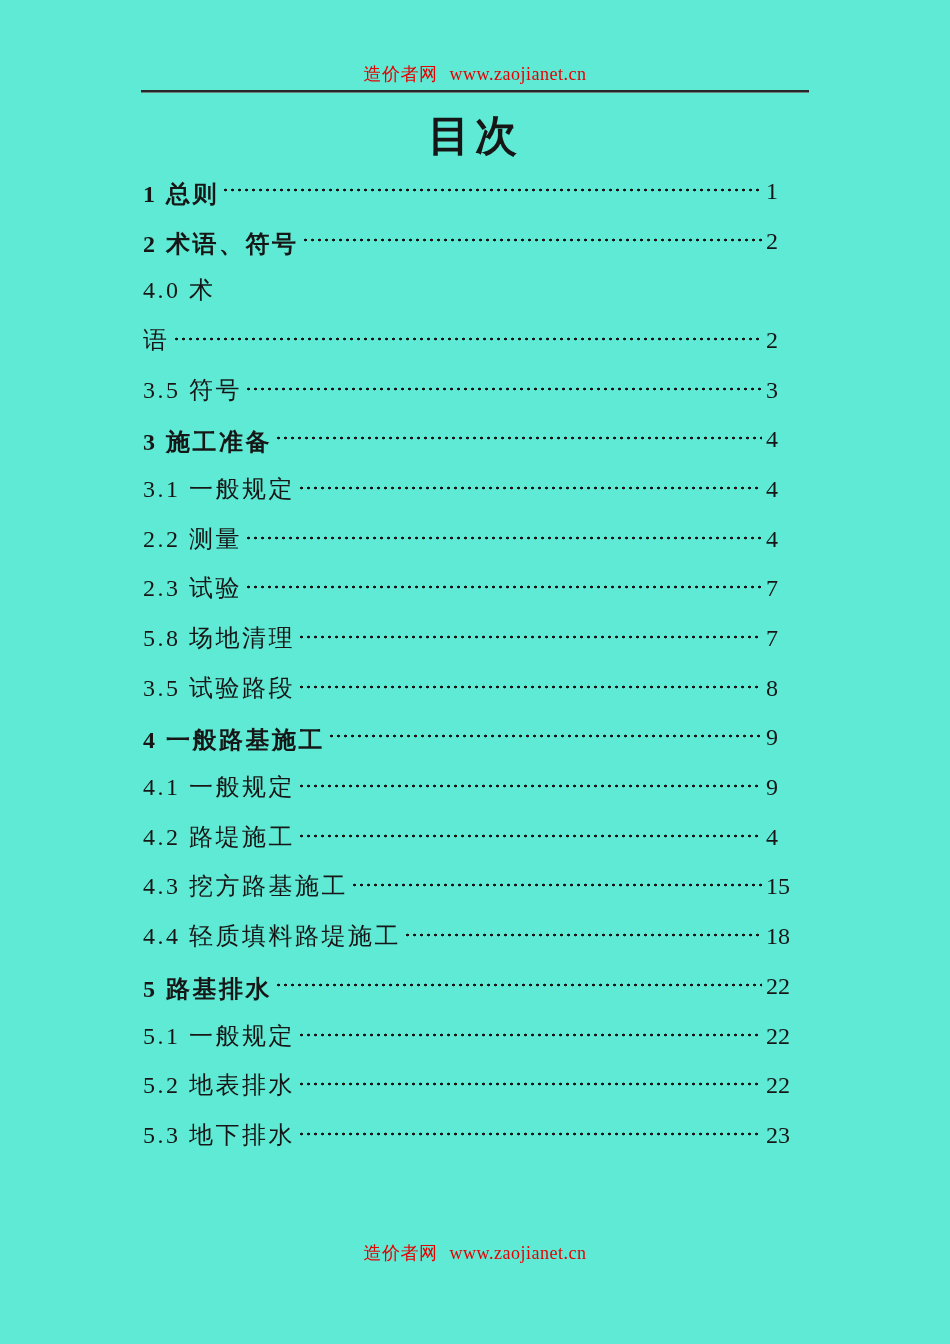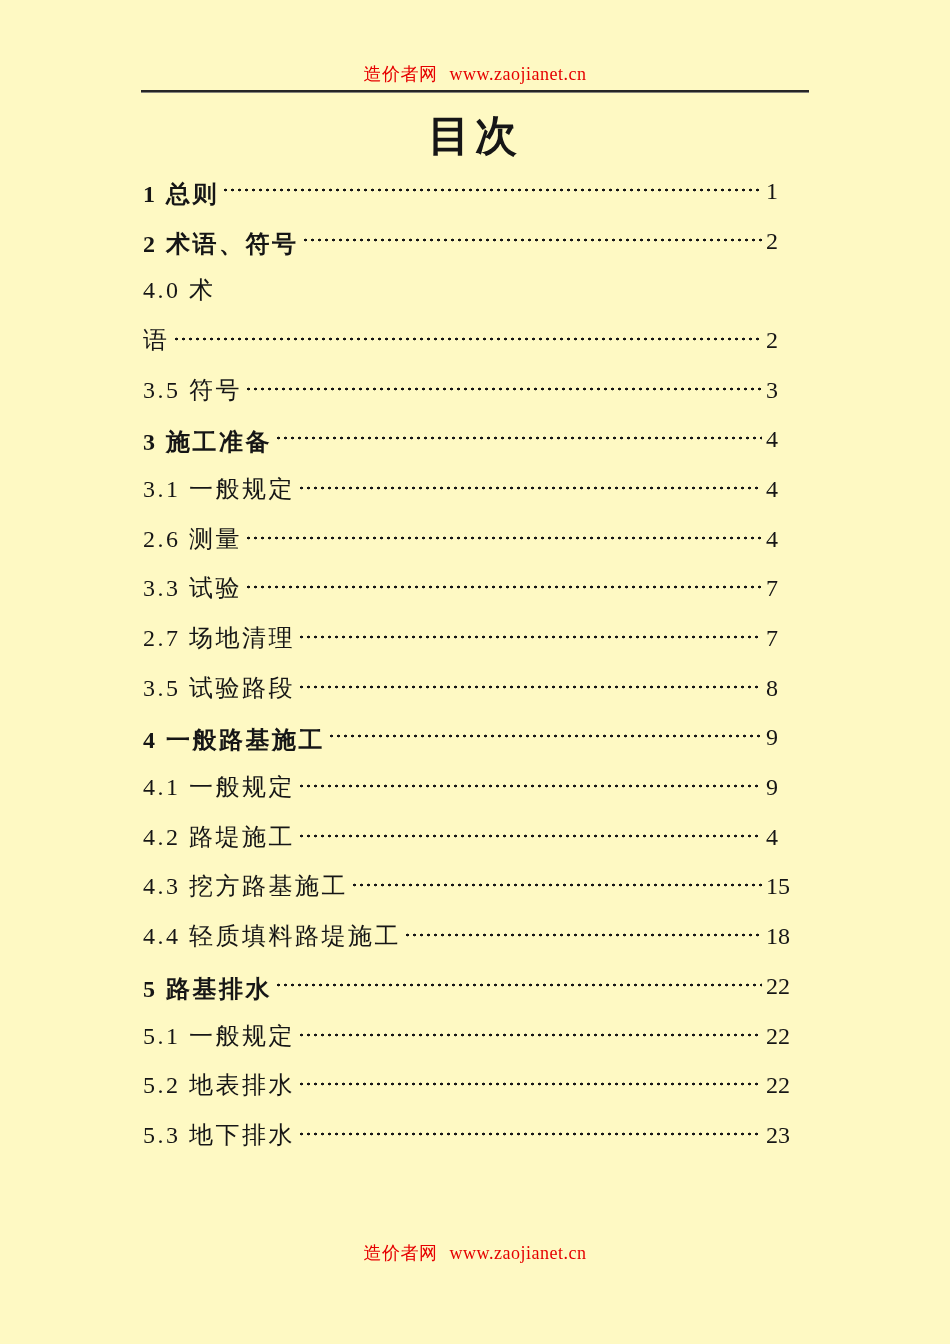--- a/index.html
+++ b/index.html
@@ -10,21 +10,21 @@
   * { margin: 0; padding: 0; box-sizing: border-box; }
   html, body { background: #ffffff; }
   body {
     font-family: "Liberation Serif", "DejaVu Serif", serif;
     color: var(--text);
   }
   .page {
     position: relative;
     width: 950px;
     height: 1344px;
-    background: #fef9c3;
+    background: #5eead4;
     overflow: hidden;
   }
   
   .header-text {
     position: absolute;
     top: 62px;
     left: 0; right: 0;
     text-align: center;
     font-size: 18px;
     color: var(--accent-red);
@@ -146,31 +146,31 @@
       <span class="toc-label">3 施工准备</span>
       <span class="leader"></span>
       <span class="toc-page">4</span>
     </div>
       <div class="toc-row">
       <span class="toc-label">3.1 一般规定</span>
       <span class="leader"></span>
       <span class="toc-page">4</span>
     </div>
       <div class="toc-row">
-      <span class="toc-label">2.6 测量</span>
-      <span class="leader"></span>
-      <span class="toc-page">4</span>
-    </div>
-      <div class="toc-row">
-      <span class="toc-label">3.3 试验</span>
+      <span class="toc-label">2.2 测量</span>
+      <span class="leader"></span>
+      <span class="toc-page">4</span>
+    </div>
+      <div class="toc-row">
+      <span class="toc-label">2.3 试验</span>
       <span class="leader"></span>
       <span class="toc-page">7</span>
     </div>
       <div class="toc-row">
-      <span class="toc-label">2.7 场地清理</span>
+      <span class="toc-label">5.8 场地清理</span>
       <span class="leader"></span>
       <span class="toc-page">7</span>
     </div>
       <div class="toc-row">
       <span class="toc-label">3.5 试验路段</span>
       <span class="leader"></span>
       <span class="toc-page">8</span>
     </div>
       <div class="toc-row bold">
       <span class="toc-label">4 一般路基施工</span>

